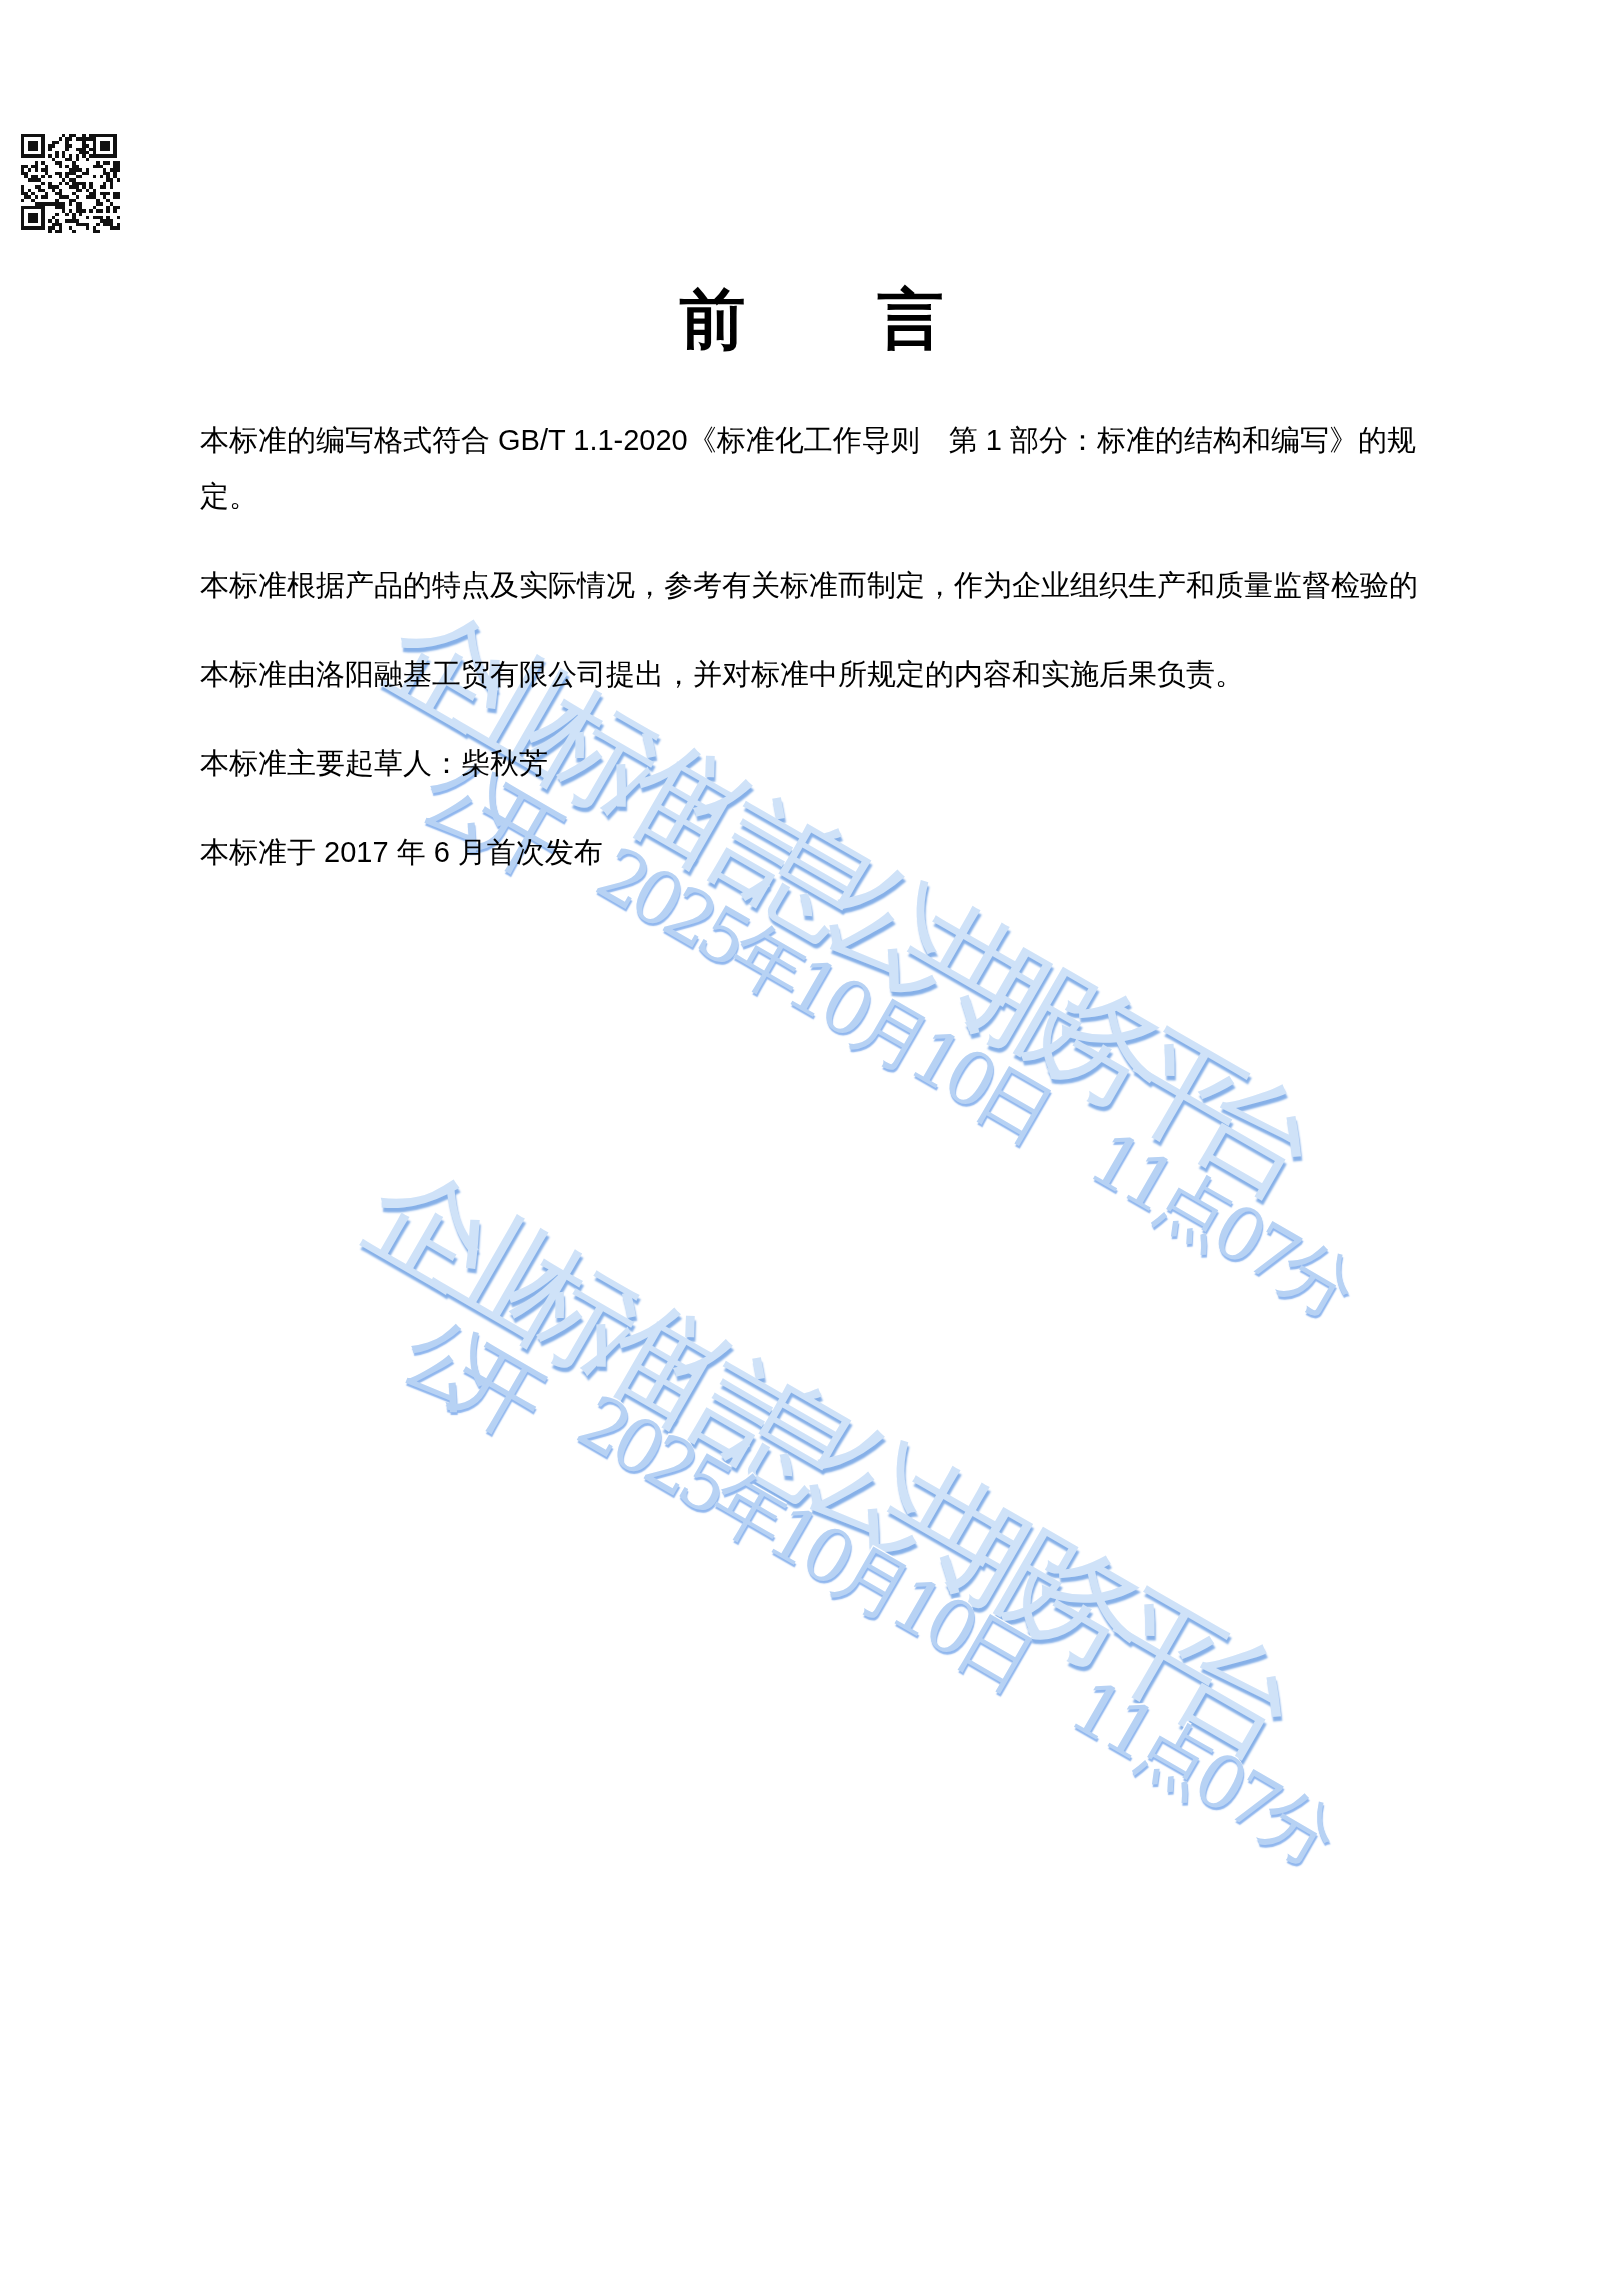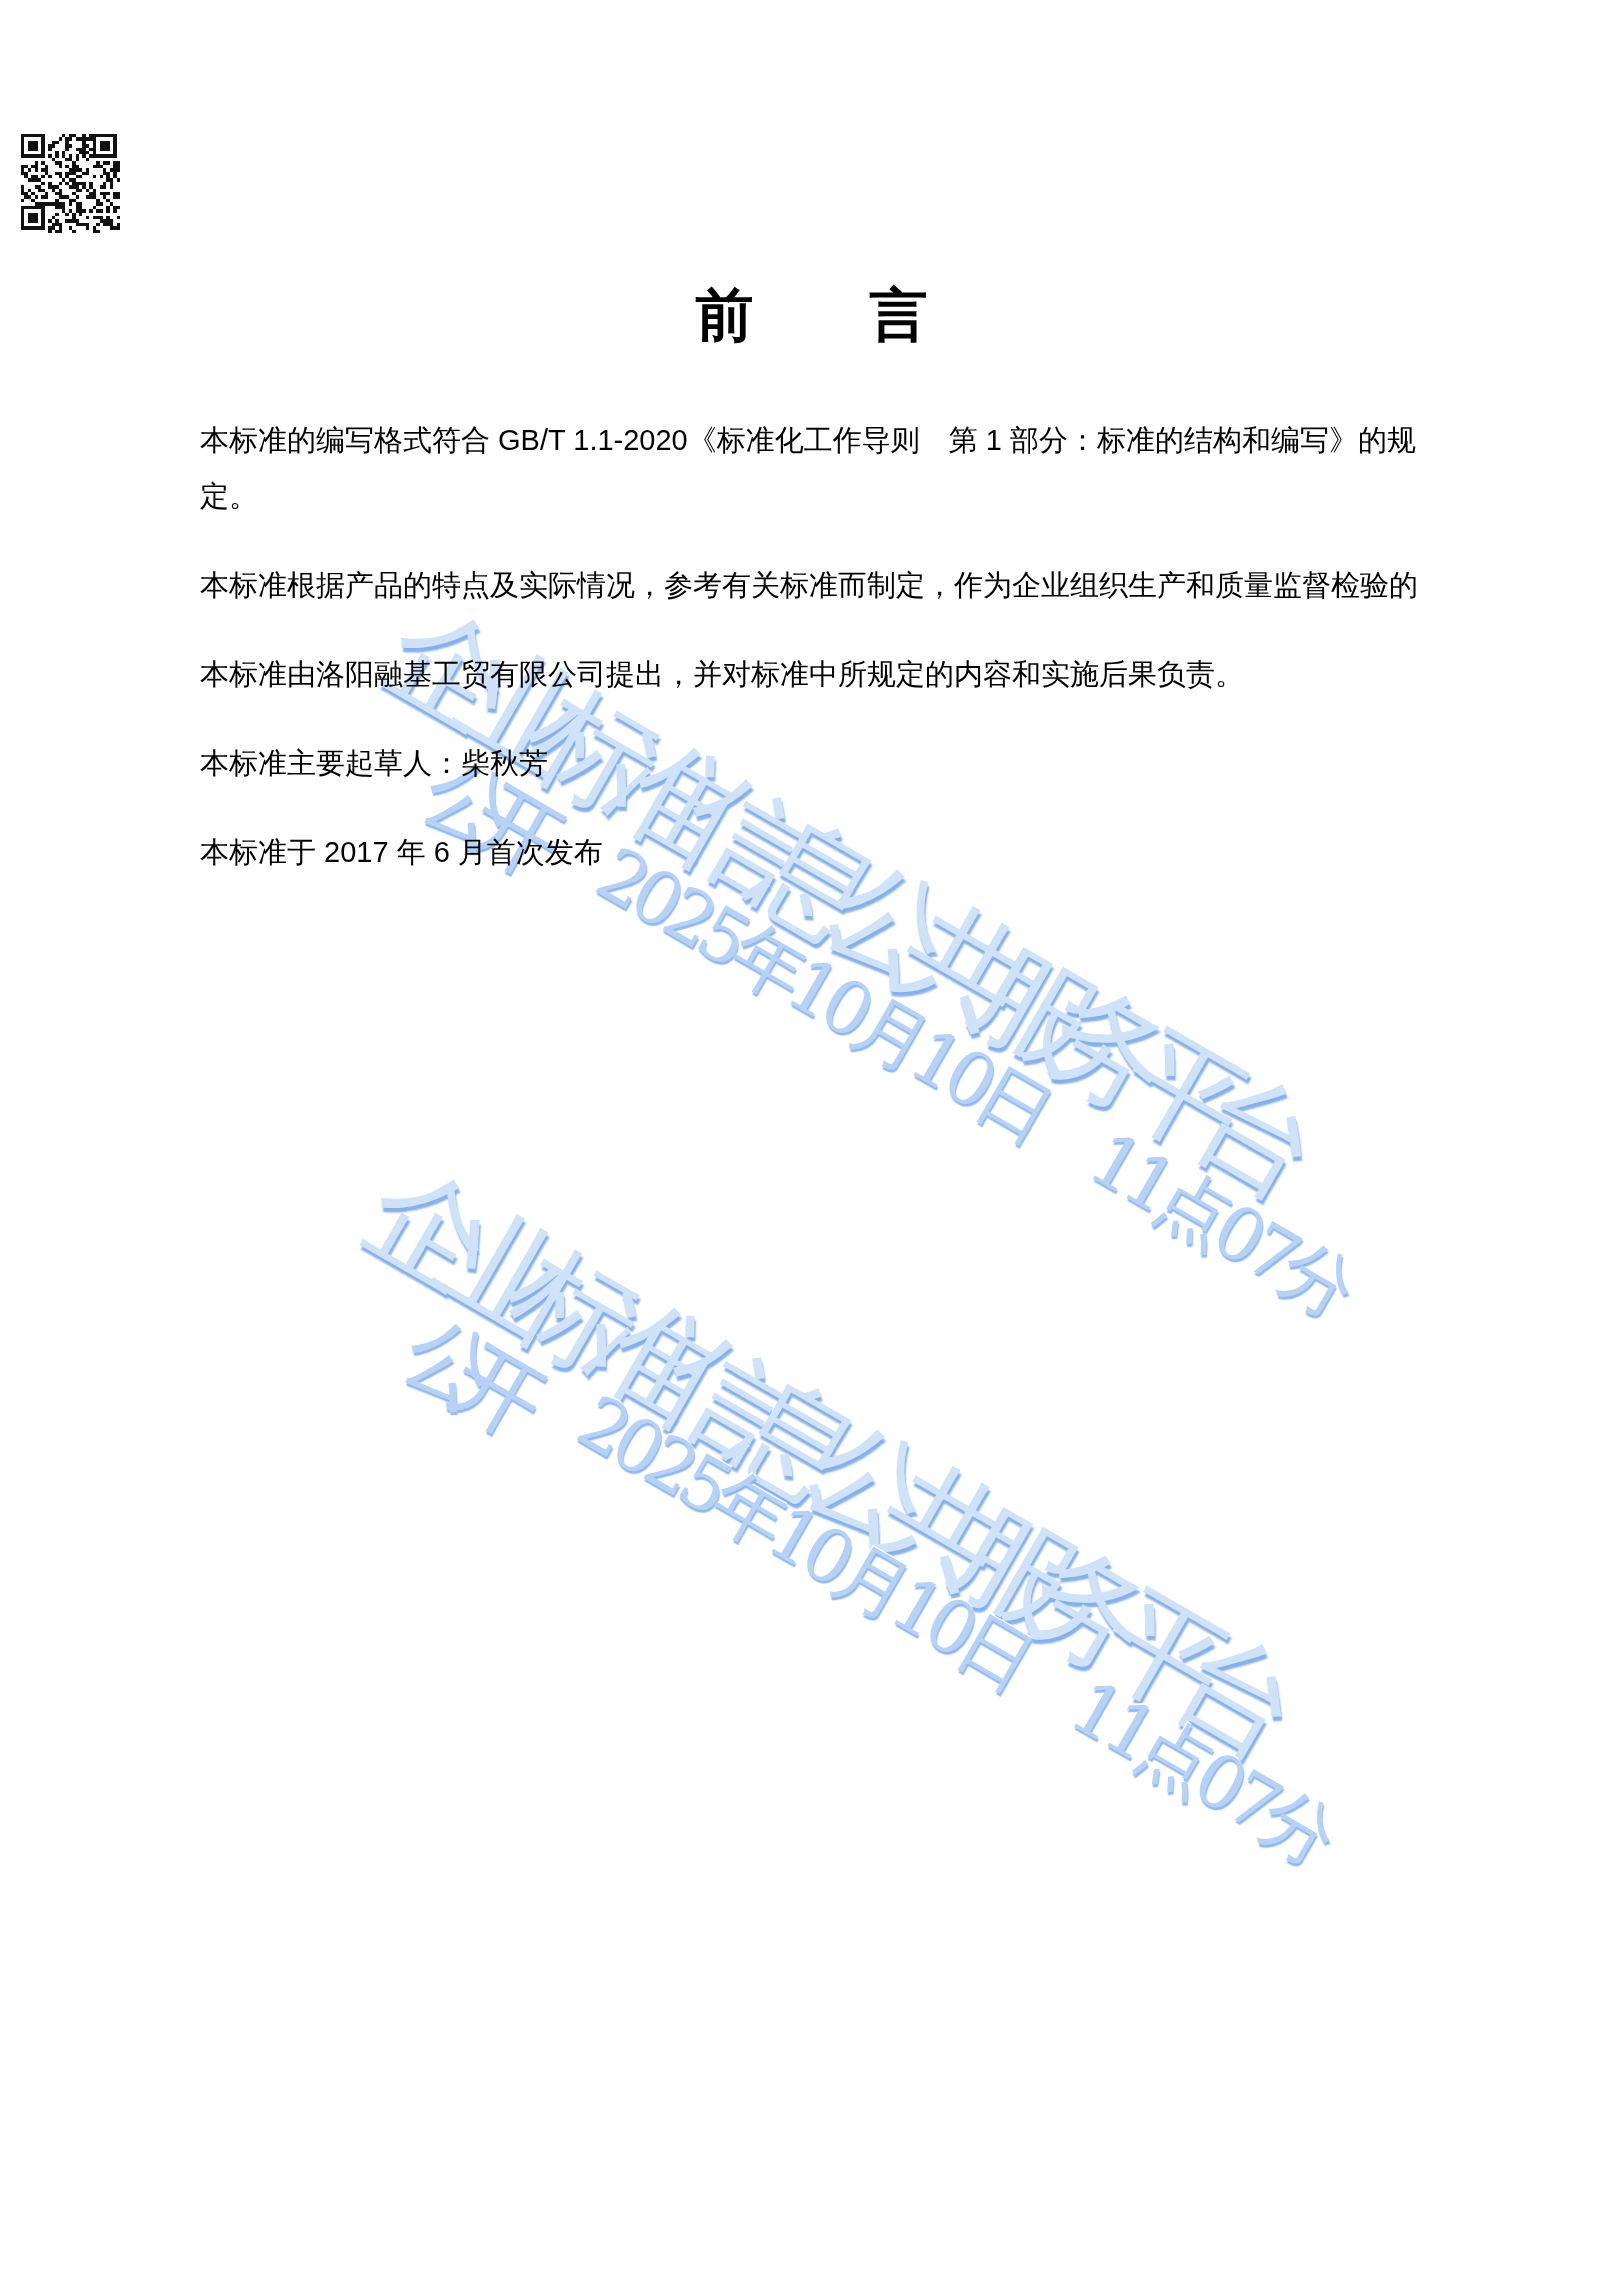--- a/index.html
+++ b/index.html
@@ -12,21 +12,21 @@
     margin:0 auto;
   }
   .qr{
     position:absolute;left:21px;top:134px;
     width:99px;height:99px;
     shape-rendering:crispEdges;
   }
   .title{
     position:absolute;left:0;top:283px;width:100%;
     margin:0;text-align:center;
-    font-size:58px;font-weight:700;color:#000;
+    font-size:66px;font-weight:700;color:#000;
     letter-spacing:0;
     line-height:1.1;
   }
   .content{
     position:absolute;left:200px;top:412px;width:1197px;
   }
   .para{margin:0 0 33px 0;}
   .line{
     font-size:29px;line-height:56px;
     color:#000;white-space:nowrap;

